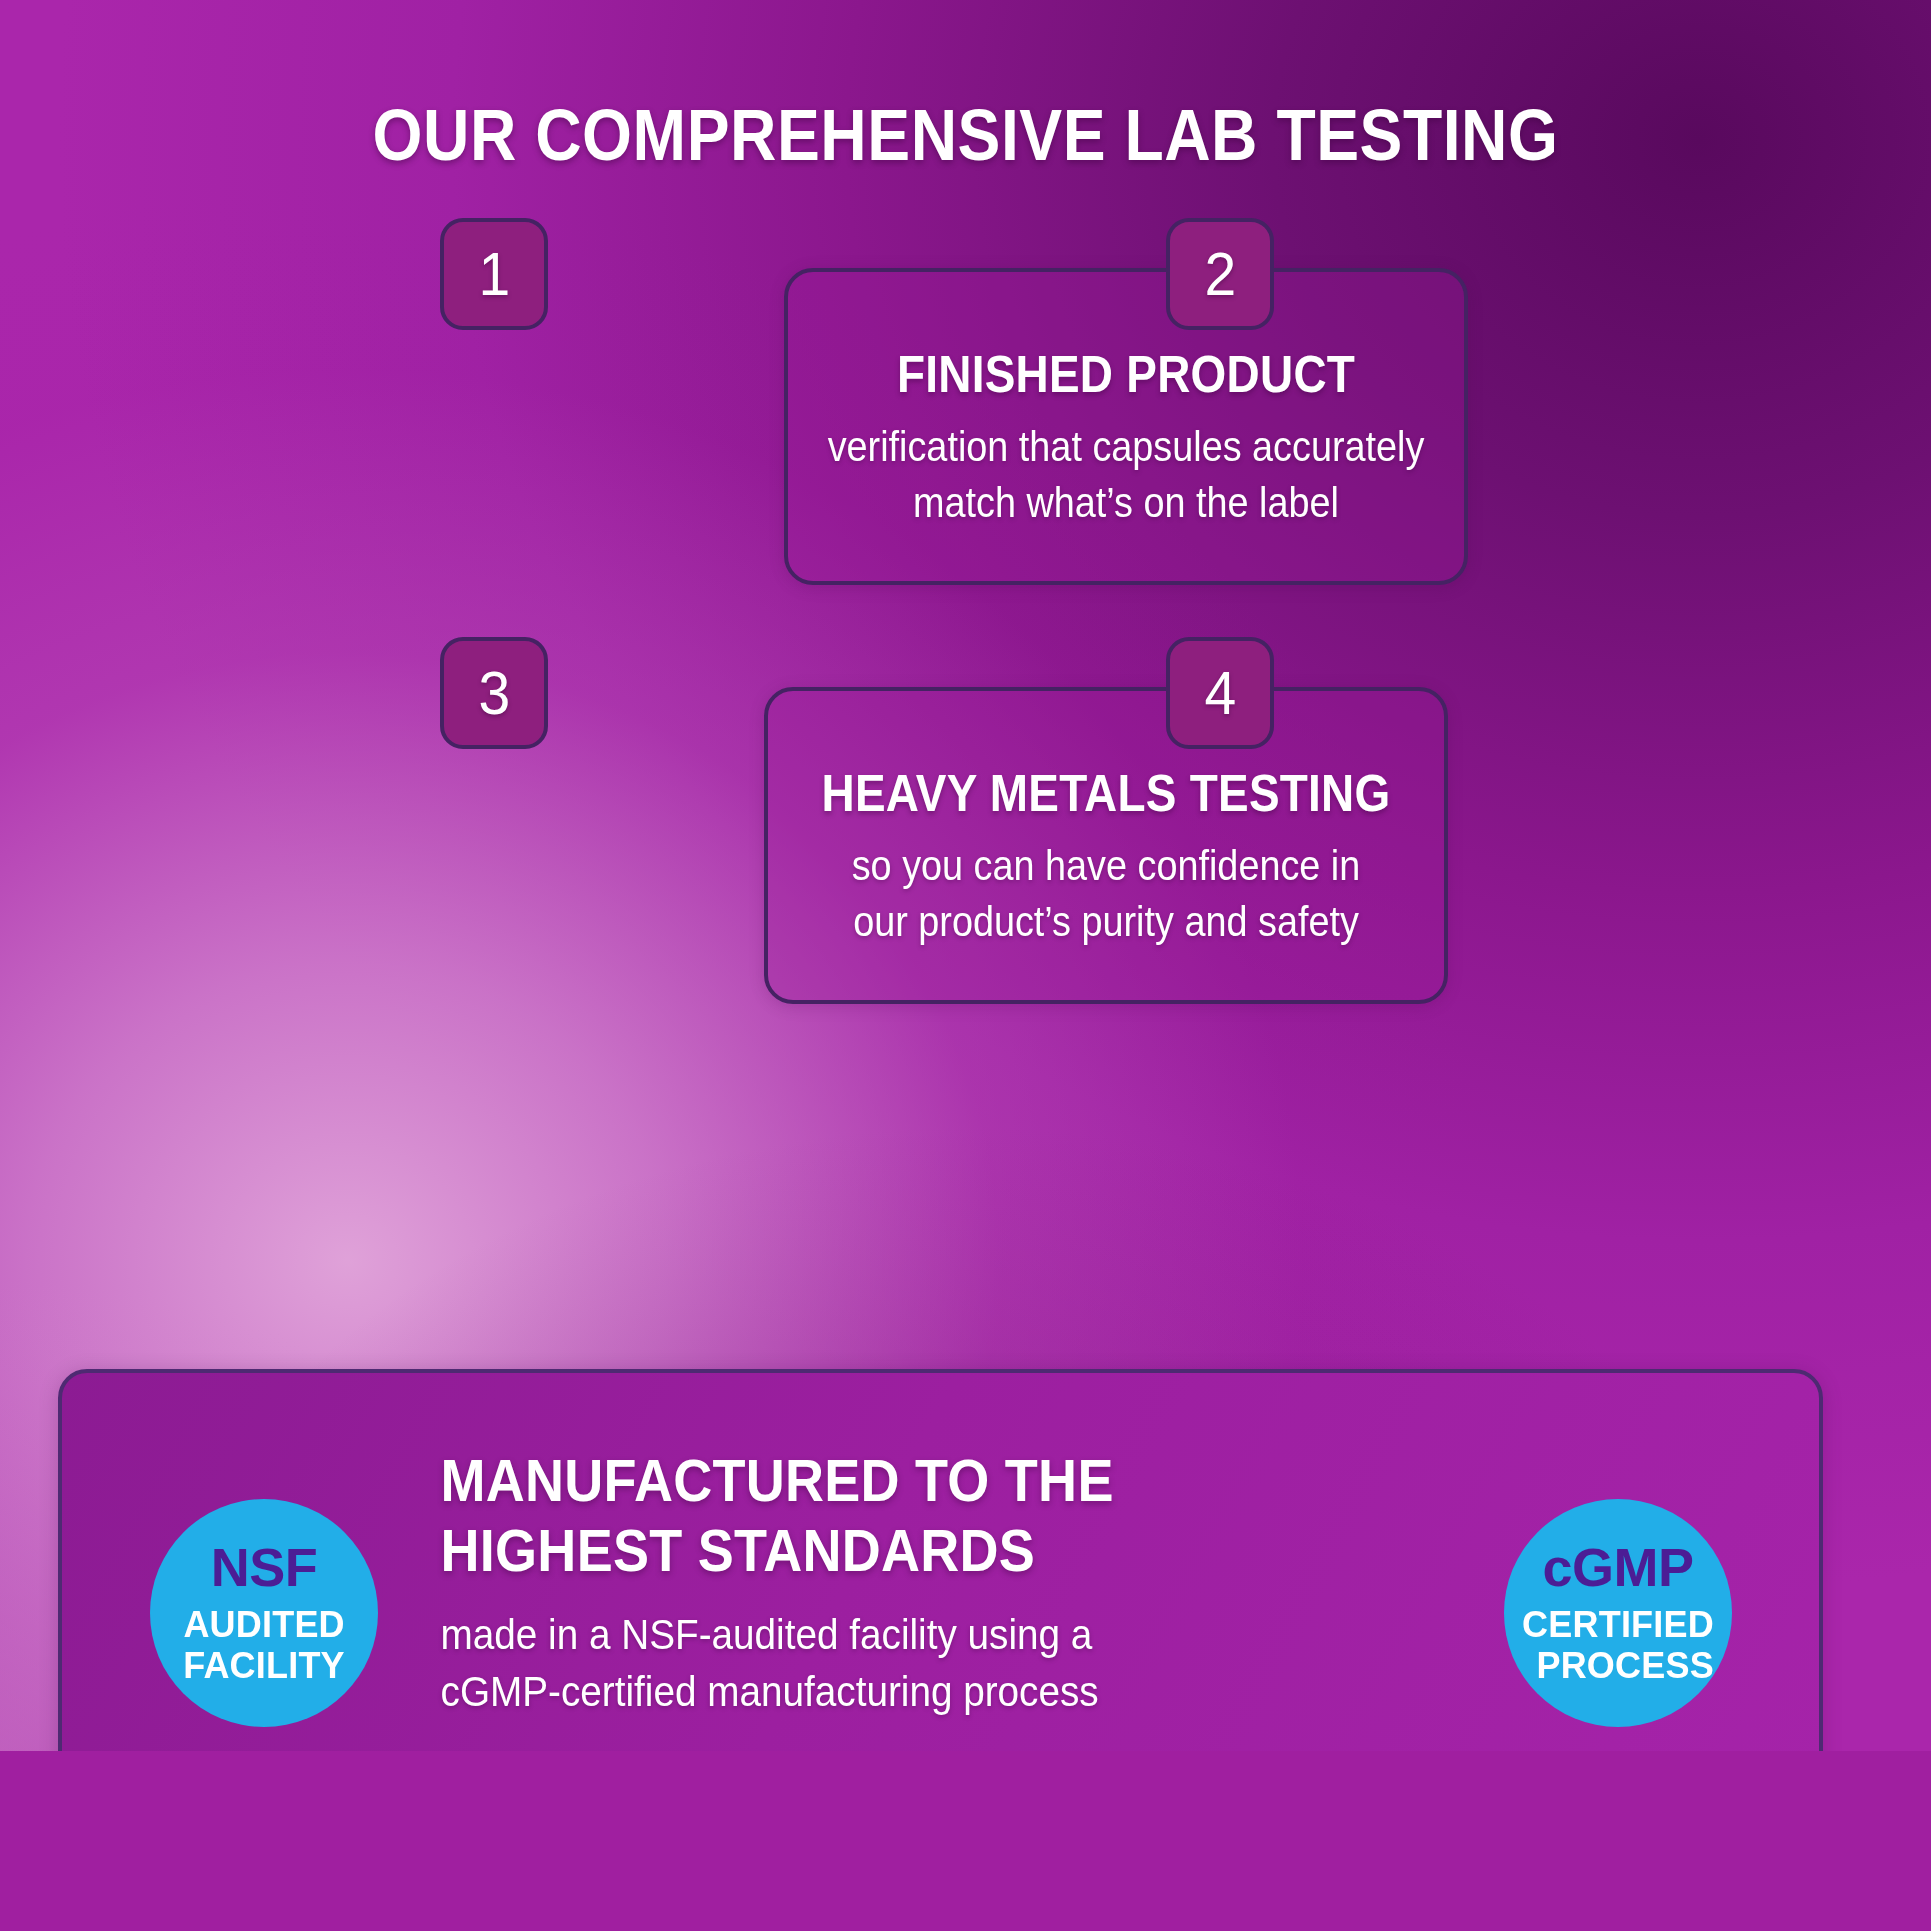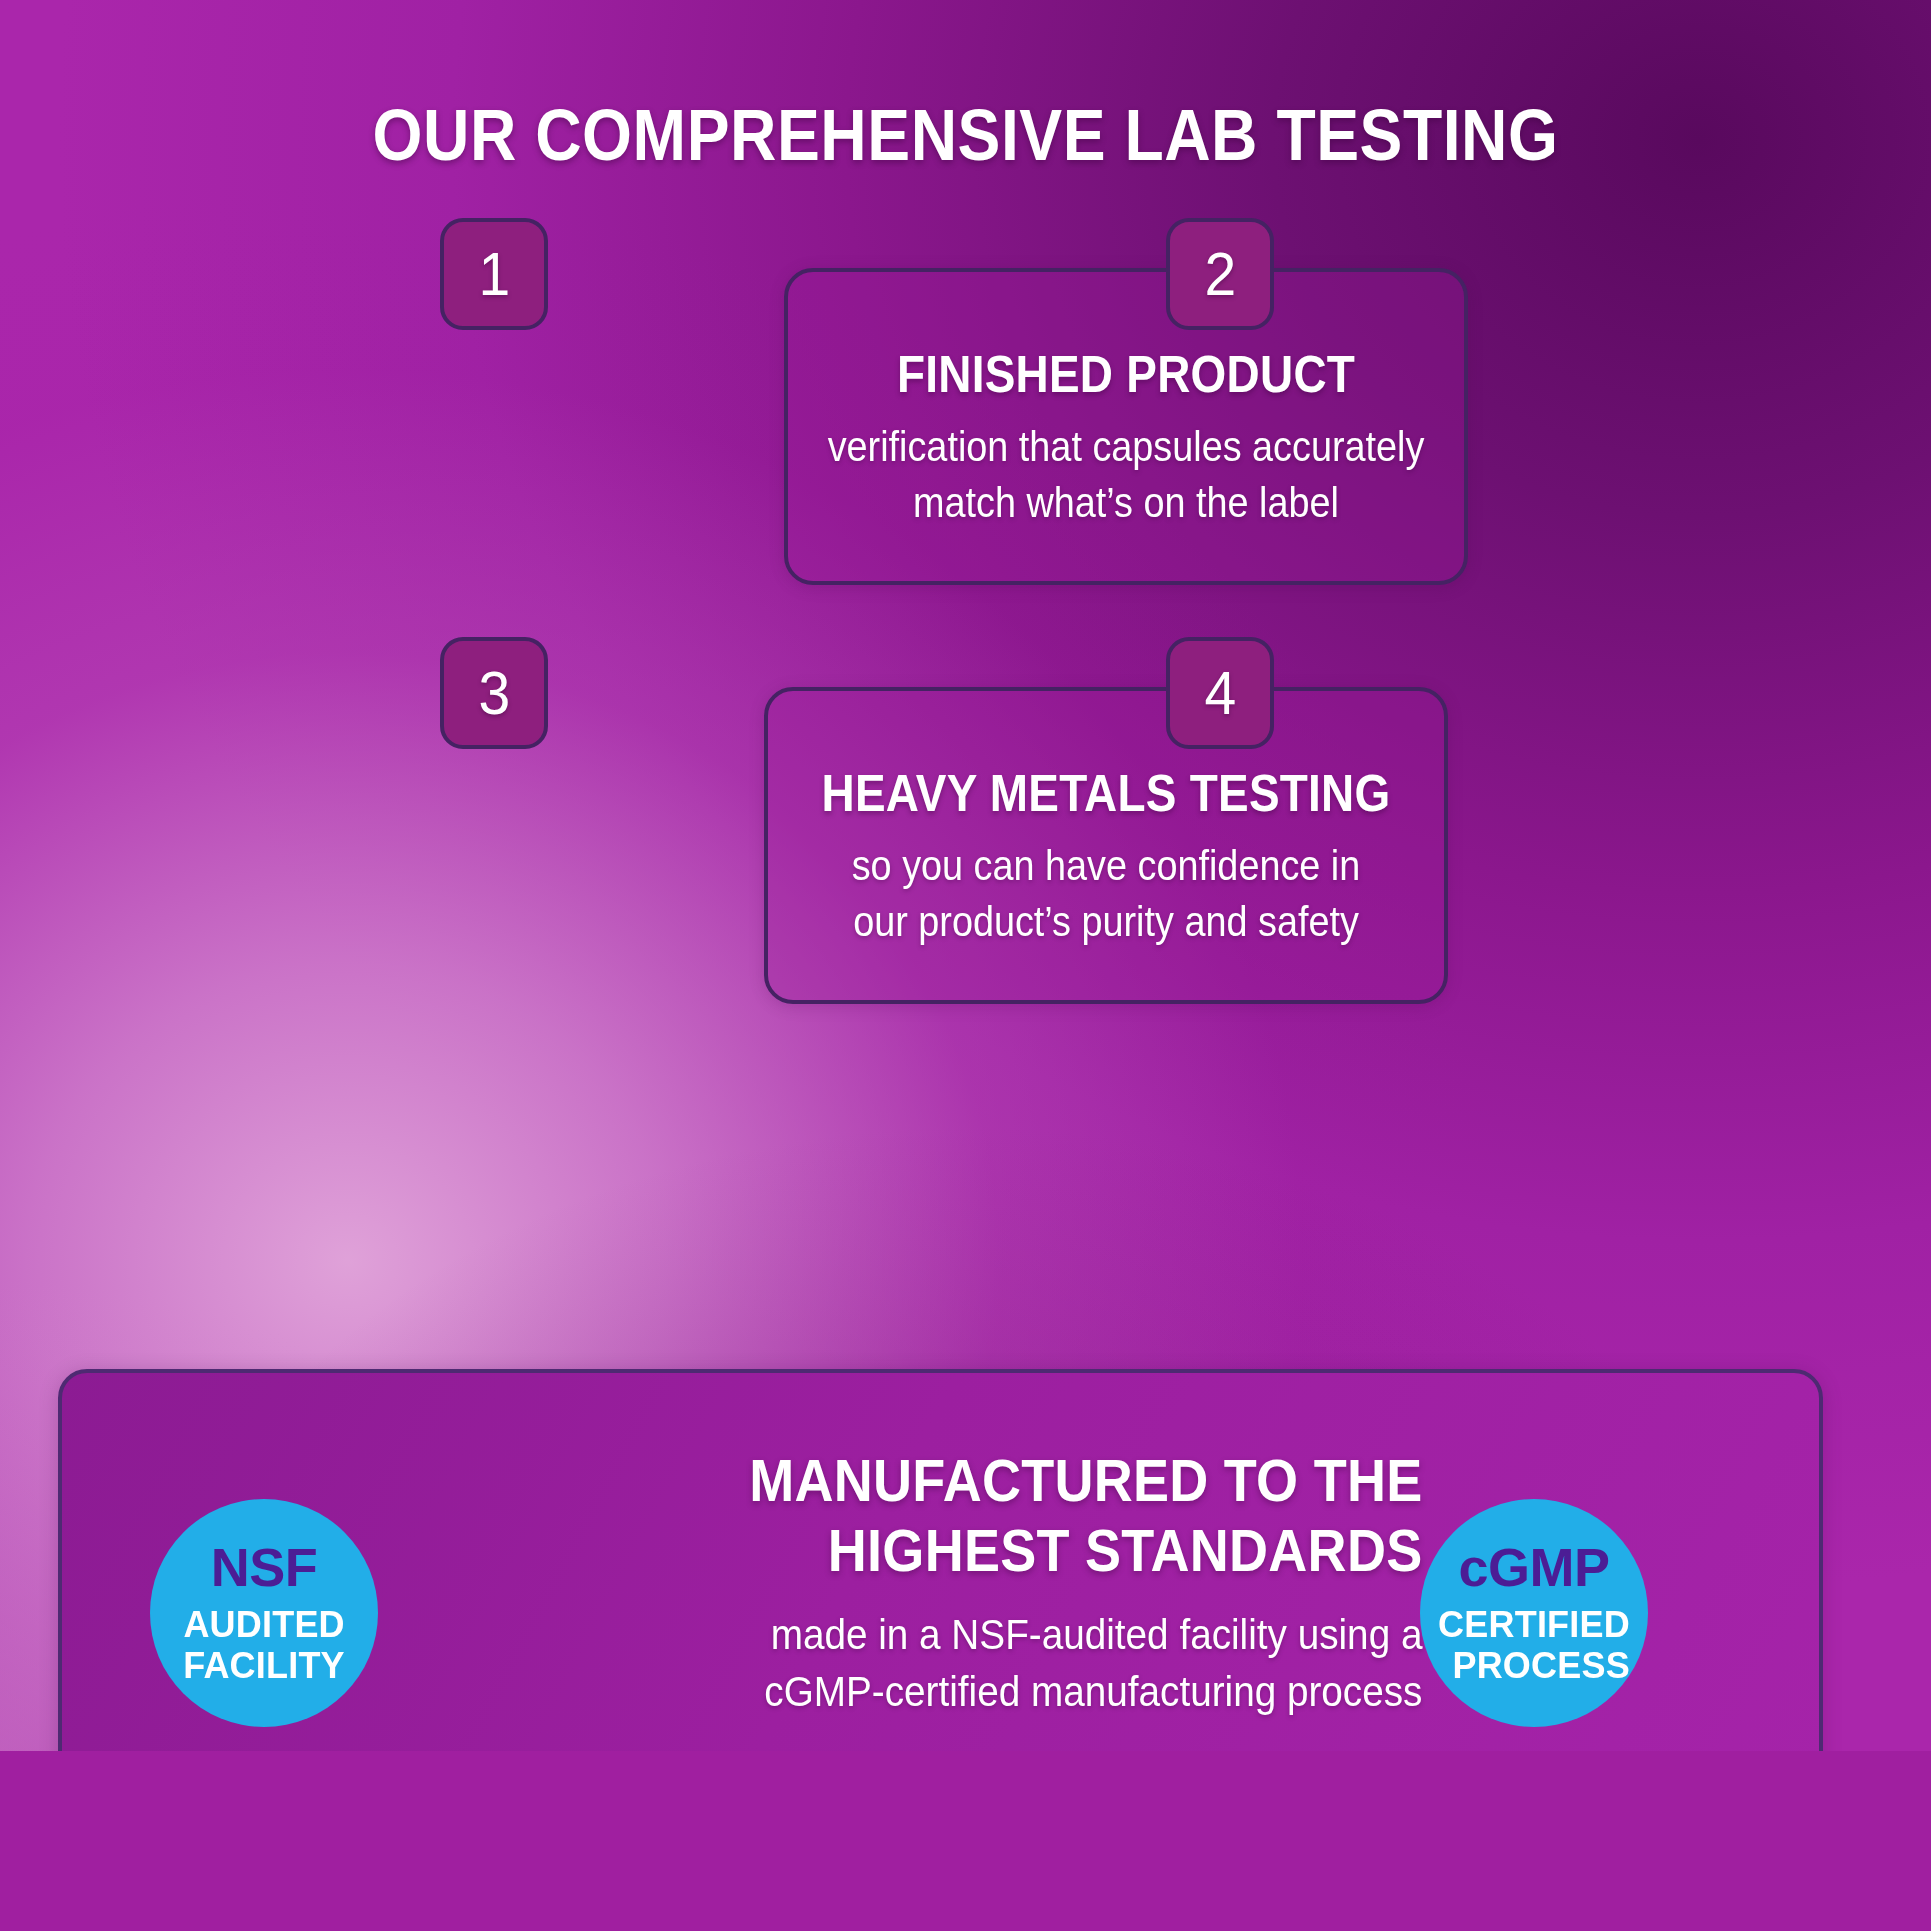--- a/index.html
+++ b/index.html
@@ -154,21 +154,21 @@
     height: 228px;
     border-radius: 50%;
     background: #22aee8;
     display: flex;
     flex-direction: column;
     align-items: center;
     justify-content: center;
     z-index: 6;
   }
   .badge-nsf  { left: 150px;  top: 1499px; }
-  .badge-cgmp { left: 1420px; top: 1499px; }
+  .badge-cgmp { left: 1504px; top: 1499px; }
 
   .cert-main {
     color: #4c1d95;
     font-weight: 700;
     font-size: 54px;
     line-height: 1;
     letter-spacing: -0.5px;
     margin-bottom: 11.6px;
   }
   .cert-sub {
@@ -178,21 +178,21 @@
     line-height: 1.12;
     letter-spacing: 0.2px;
     text-align: right;
   }
 
   .panel-text {
     position: absolute;
     left: 386px;
     top: 1446px;
     width: 1091px;
-    text-align: right;
+    text-align: left;
     z-index: 5;
   }
   .panel-heading {
     color: #ffffff;
     font-size: 60px;
     font-weight: 700;
     line-height: 1.16;
     letter-spacing: 0.3px;
     transform: scaleX(0.9);
     text-shadow: 0 2.9px 6.8px rgba(60,0,62,0.4);

